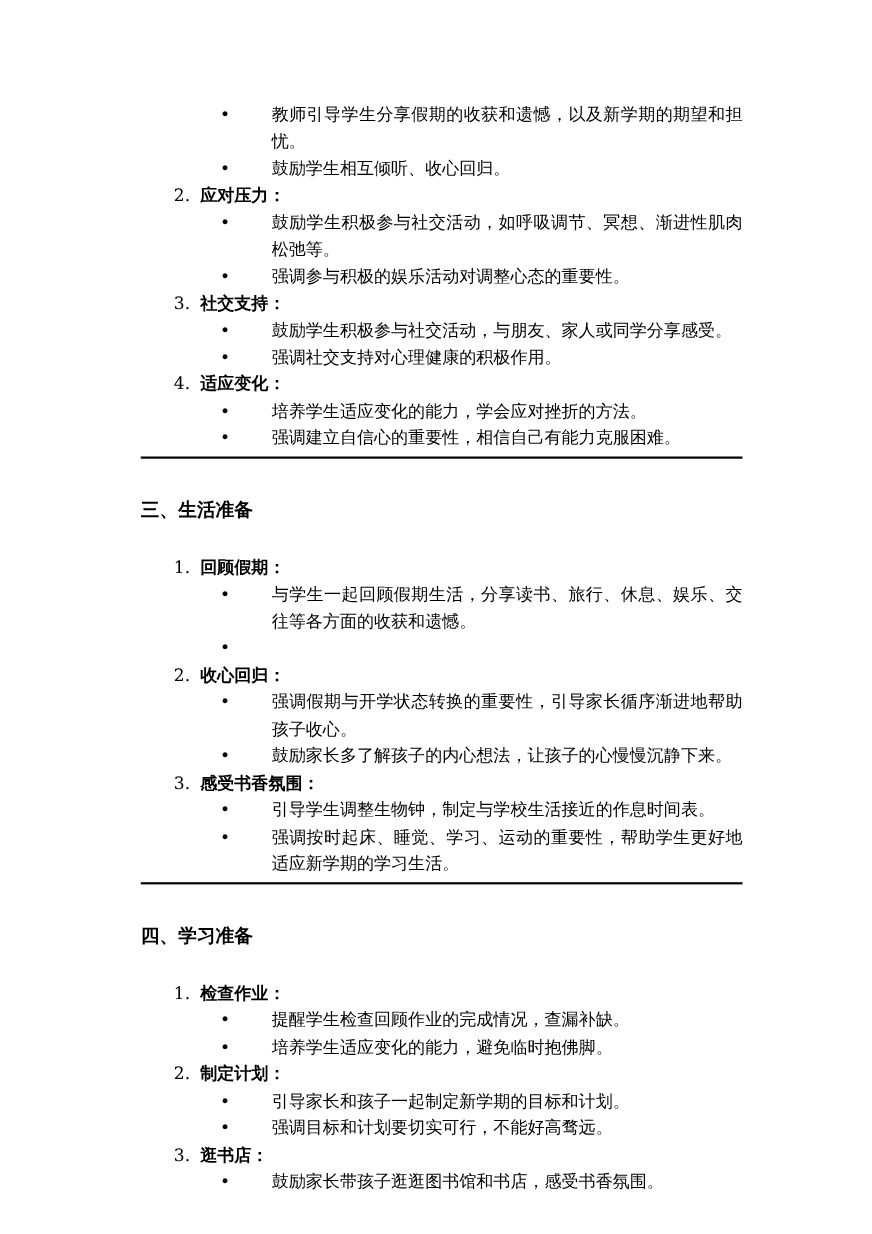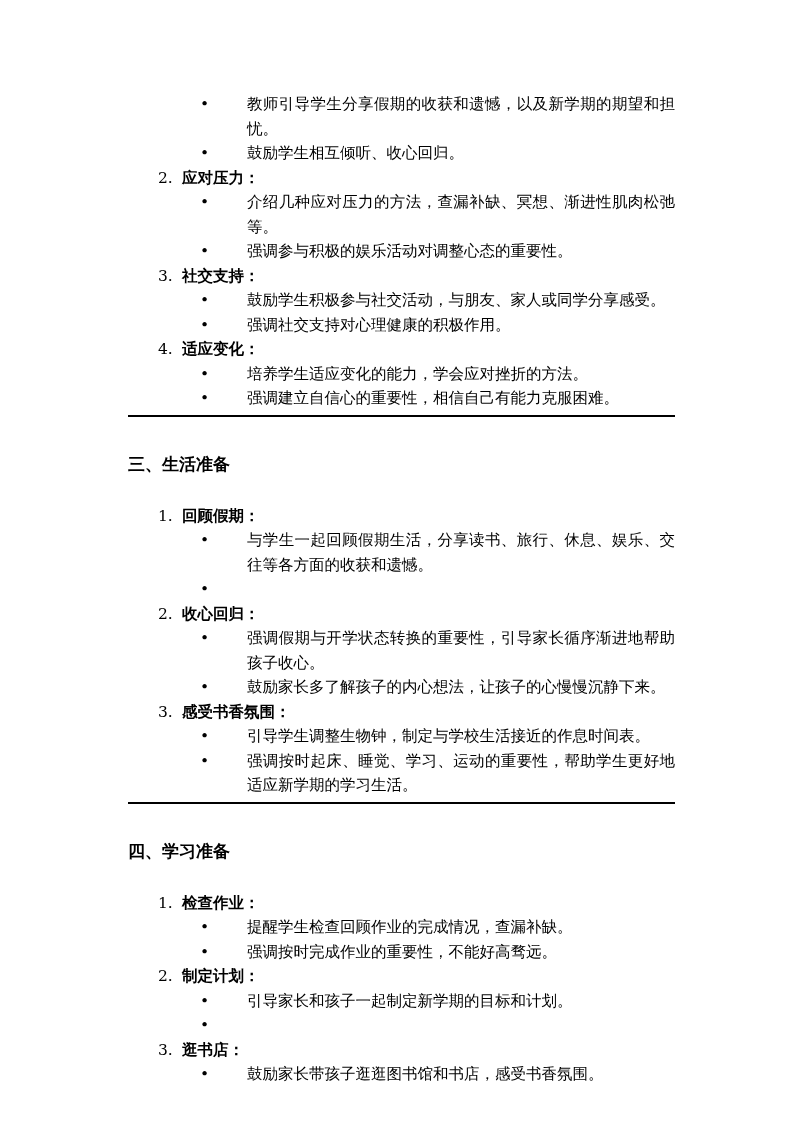--- a/index.html
+++ b/index.html
@@ -76,21 +76,21 @@
       </div>
     </div>
 
     <div class="item">
       <div class="num-row">
         <span class="num">2.</span>
         <span class="ititle">应对压力：</span>
       </div>
       <div class="bullet-row">
         <span class="marker">•</span>
-        <span class="btext">介绍几种应对压力的方法，查漏补缺、冥想、渐进性肌肉松弛等。</span>
+        <span class="btext">鼓励学生积极参与社交活动，如呼吸调节、冥想、渐进性肌肉松弛等。</span>
       </div>
       <div class="bullet-row">
         <span class="marker">•</span>
         <span class="btext">强调参与积极的娱乐活动对调整心态的重要性。</span>
       </div>
     </div>
 
     <div class="item">
       <div class="num-row">
         <span class="num">3.</span>
@@ -182,35 +182,36 @@
       <div class="num-row">
         <span class="num">1.</span>
         <span class="ititle">检查作业：</span>
       </div>
       <div class="bullet-row">
         <span class="marker">•</span>
         <span class="btext">提醒学生检查回顾作业的完成情况，查漏补缺。</span>
       </div>
       <div class="bullet-row">
         <span class="marker">•</span>
-        <span class="btext">强调按时完成作业的重要性，不能好高骛远。</span>
+        <span class="btext">培养学生适应变化的能力，避免临时抱佛脚。</span>
       </div>
     </div>
 
     <div class="item">
       <div class="num-row">
         <span class="num">2.</span>
         <span class="ititle">制定计划：</span>
       </div>
       <div class="bullet-row">
         <span class="marker">•</span>
         <span class="btext">引导家长和孩子一起制定新学期的目标和计划。</span>
       </div>
       <div class="bullet-row">
         <span class="marker">•</span>
+        <span class="btext">强调目标和计划要切实可行，不能好高骛远。</span>
       </div>
     </div>
 
     <div class="item">
       <div class="num-row">
         <span class="num">3.</span>
         <span class="ititle">逛书店：</span>
       </div>
       <div class="bullet-row">
         <span class="marker">•</span>

